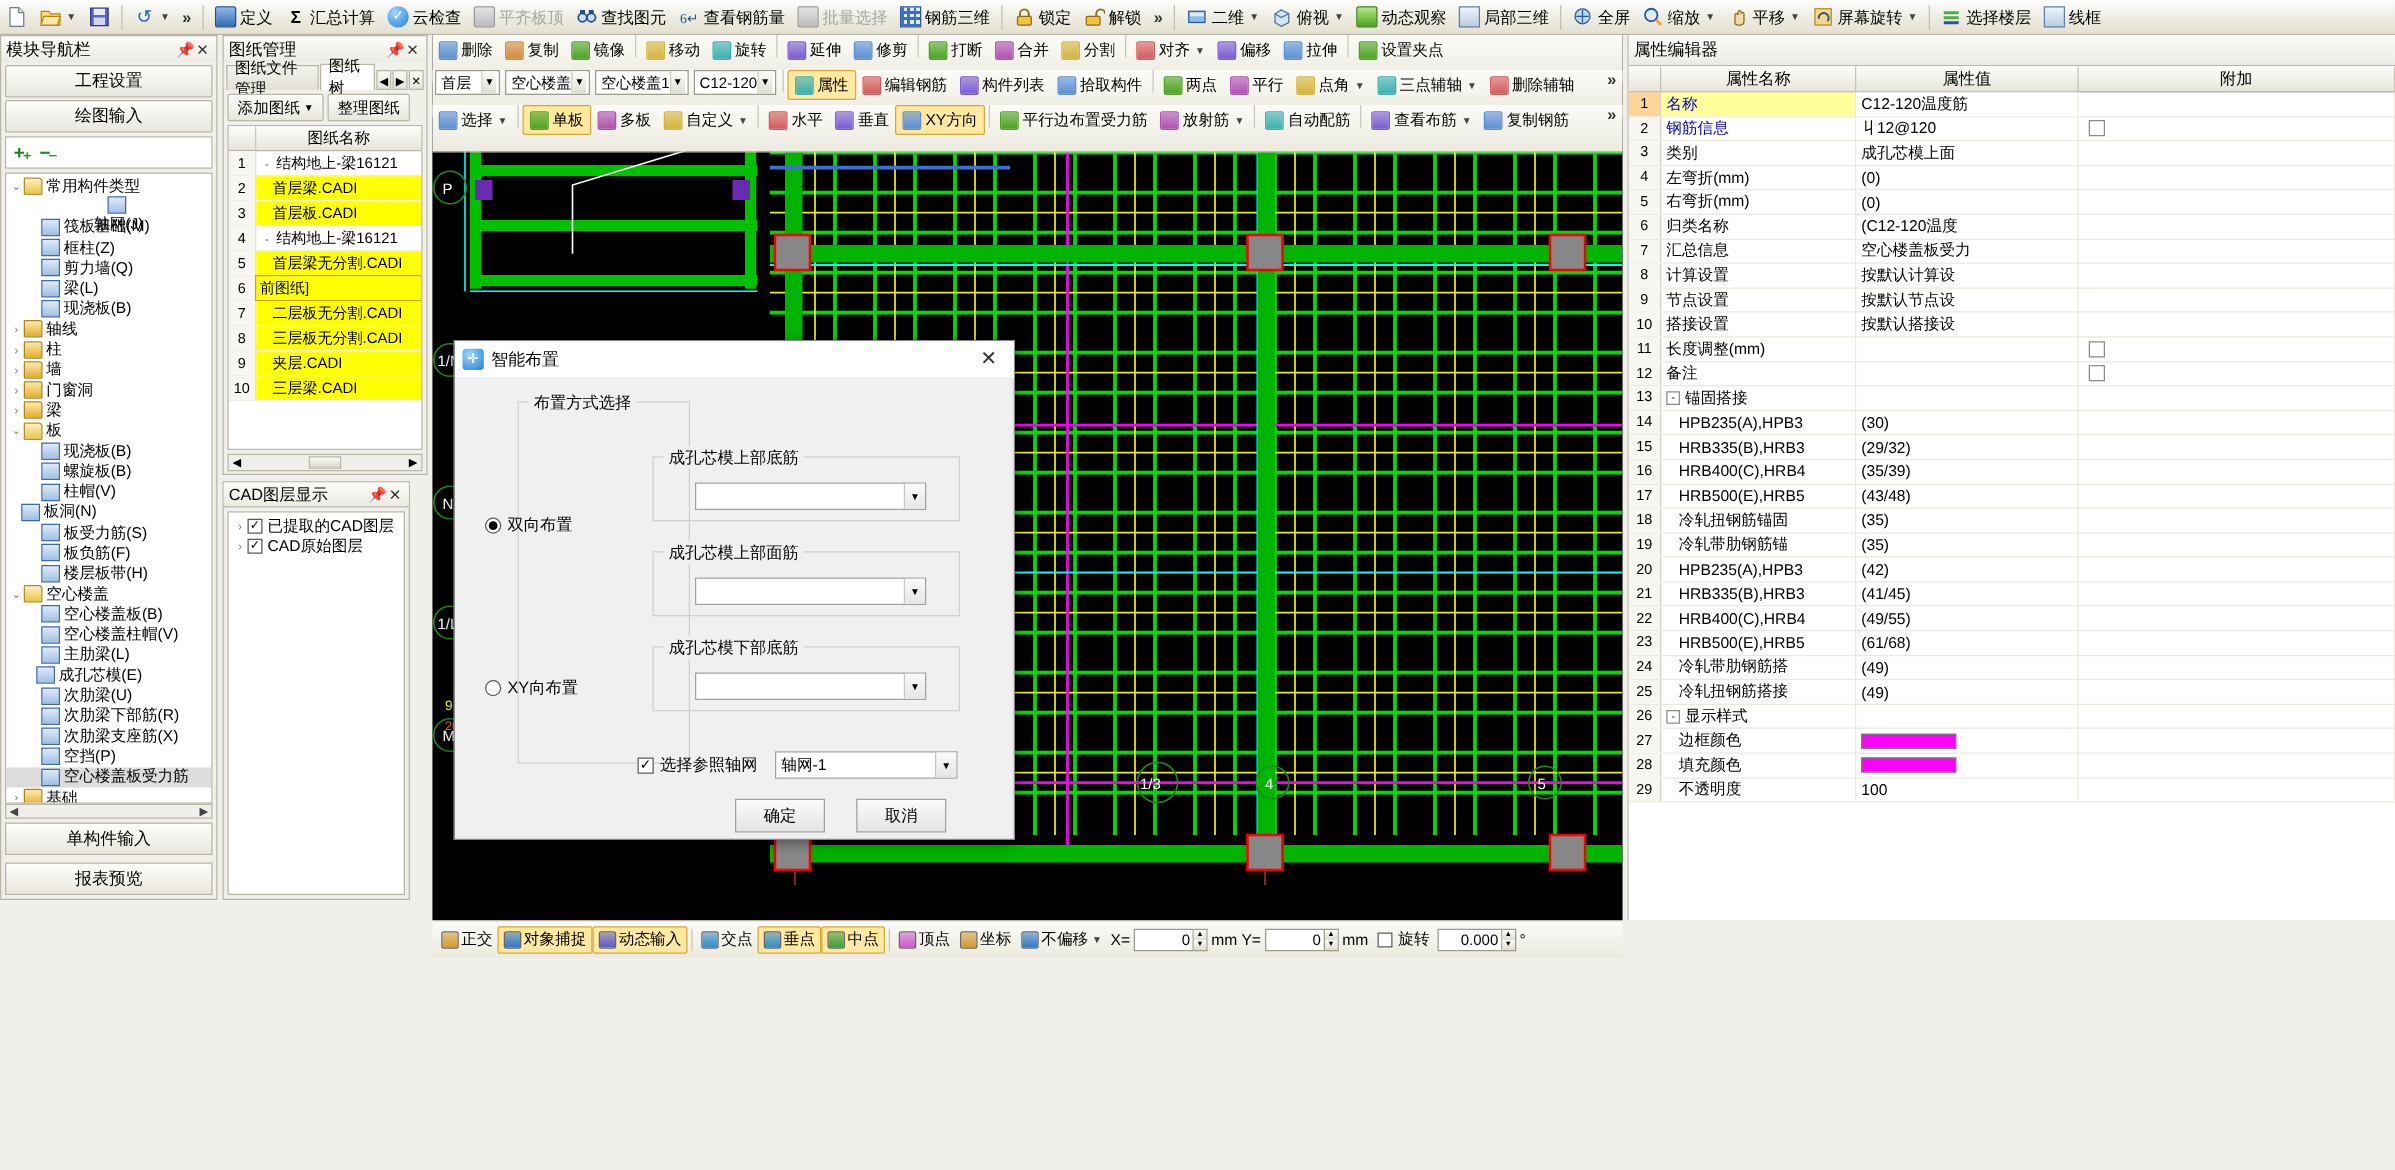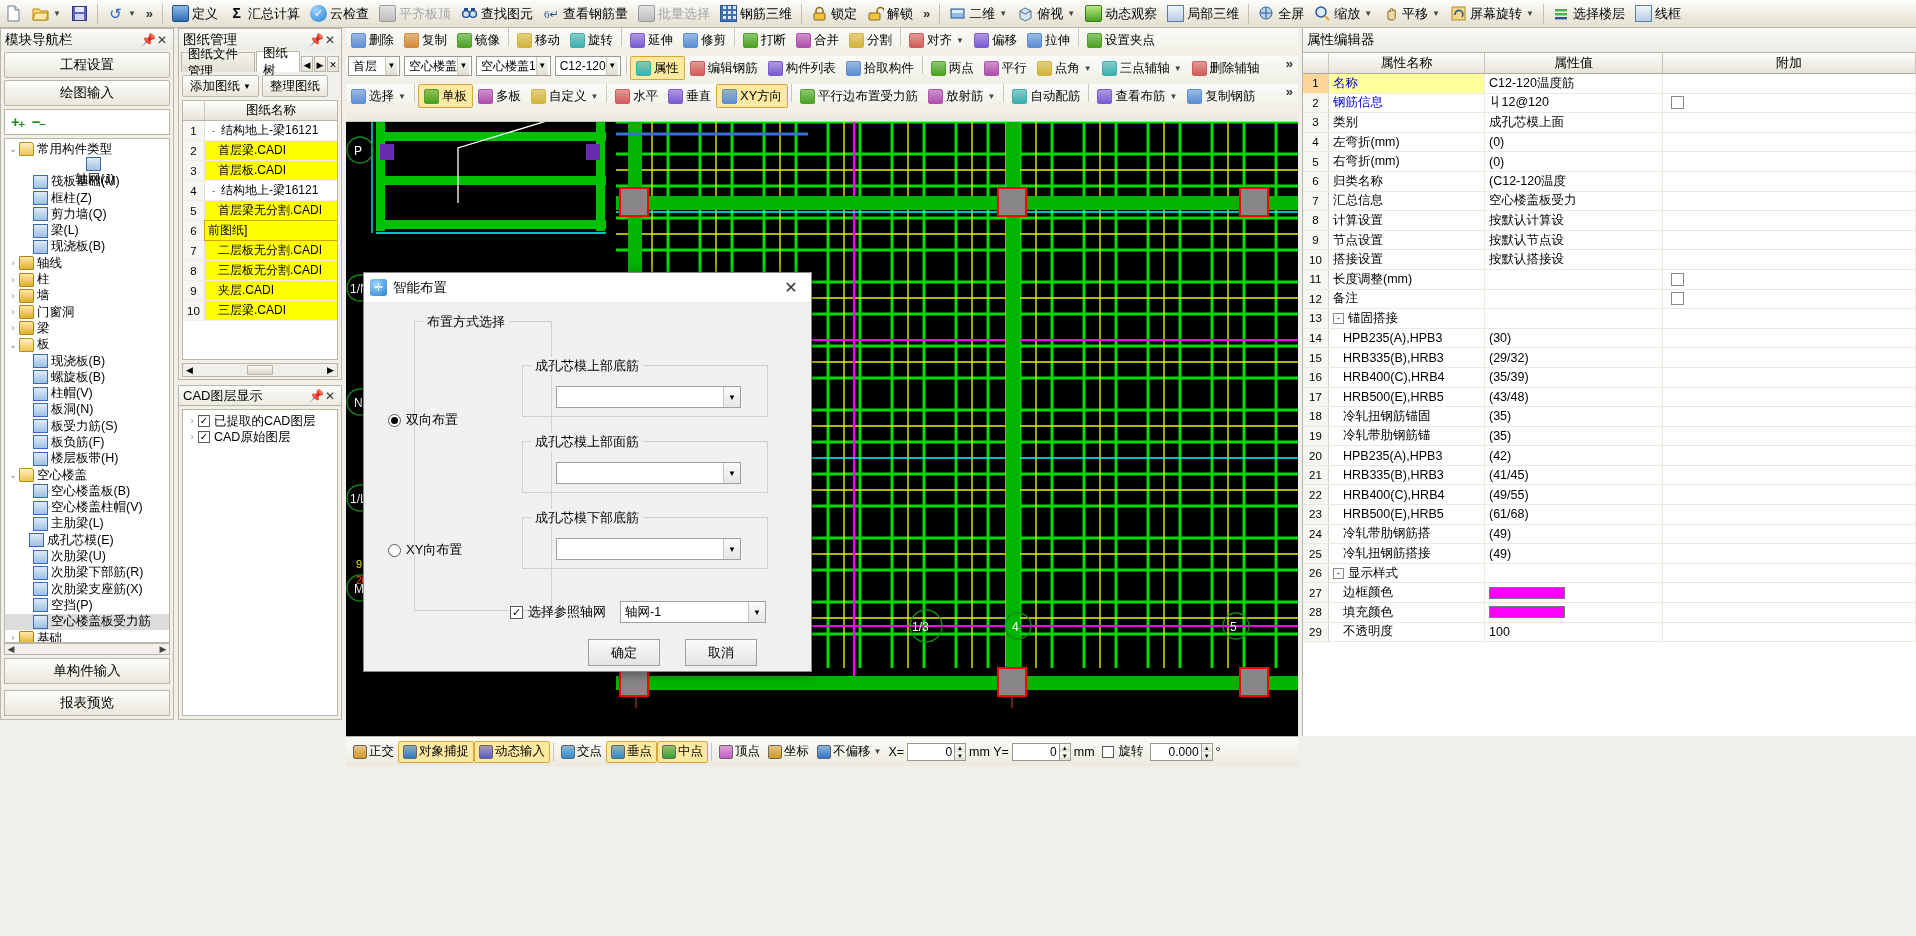--- a/index.html
+++ b/index.html
@@ -117,21 +117,21 @@
   .dwg-row.yellow .cell { background:#ffff00; height:100%; }
   .dwg-row.sel .cell { background:#ffff00; outline:1px solid #d8a000; }
   .dwg-ind { display:inline-block; width:11px; text-align:center; font-size:9px; color:#444; flex:none;}
   .dwg-scroll { height:14px; margin:0 3px 2px 3px; background:#f0efe9; border:1px solid #b9b6a8;
                 display:flex; align-items:center; justify-content:space-between; }
   .dwg-scroll span { font-size:9px; width:13px; text-align:center; }
   .dwg-thumb { width:26px; height:10px; background:linear-gradient(#fbfbf7,#d8d6ca); border:1px solid #b9b6a8; }
 
   
   .cadpanel {
-    position:absolute; left:178px; top:385px; width:164px; height:335px;
+    position:absolute; left:178px; top:385px; width:150px; height:335px;
     background:#f0efe9; border:1px solid #b9b6a8;
     display:flex; flex-direction:column;
   }
   .cad-title { height:20px; background:linear-gradient(#fbfbf8,#ecebe3); border-bottom:1px solid #b9b6a8;
                display:flex; align-items:center; padding:0 4px; font-size:13px; }
   .cad-body { flex:1; background:#fff; margin:3px; border:1px solid #b9b6a8; padding-top:3px; }
 
   
   .canvaswrap { position:absolute; left:346px; top:28px; width:952px; height:708px; background:#000;
                 overflow:hidden; }
@@ -520,21 +520,21 @@
         <div class="tnode" style="padding-left: 16px;">
           <span class="t-exp"></span>
           <span class="t-ico leaf-ico"></span>
           <span class="t-lbl">螺旋板(B)</span>
         </div>
         <div class="tnode" style="padding-left: 16px;">
           <span class="t-exp"></span>
           <span class="t-ico leaf-ico"></span>
           <span class="t-lbl">柱帽(V)</span>
         </div>
-        <div class="tnode" style="padding-left: 16px;">
+        <div class="tnode" style="">
           <span class="t-exp"></span>
           <span class="t-ico leaf-ico"></span>
           <span class="t-lbl">板洞(N)</span>
         </div>
         <div class="tnode" style="padding-left: 16px;">
           <span class="t-exp"></span>
           <span class="t-ico leaf-ico"></span>
           <span class="t-lbl">板受力筋(S)</span>
         </div>
         <div class="tnode" style="padding-left: 16px;">

